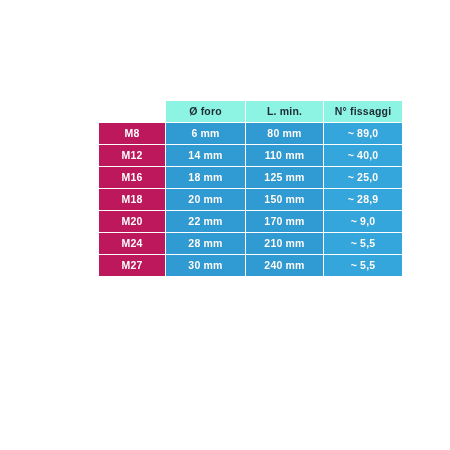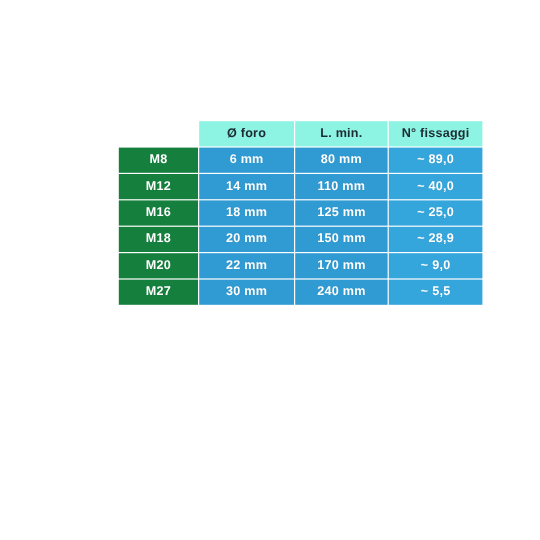--- a/index.html
+++ b/index.html
@@ -64,21 +64,21 @@
     background: #8df3e2;
     color: #1d2b33;
     height: 24px;
     line-height: 24px;
     font-size: 10.5px;
     font-weight: bold;
   }
 
   
   .size-cell {
-    background: #15803d;
+    background: #be185d;
     color: #ffffff;
     font-size: 10.5px;
     text-shadow: 0 0 1px rgba(0,0,0,0.12);
   }
 
   
   .data-cell {
     background: #2f9bd2;
     color: #ffffff;
     font-size: 10.5px;
@@ -134,20 +134,26 @@
           <td class="data-cell col-lmin">150 mm</td>
           <td class="data-cell col-fiss">~ 28,9</td>
         </tr>
         <tr>
           <td class="size-cell">M20</td>
           <td class="data-cell col-foro">22 mm</td>
           <td class="data-cell col-lmin">170 mm</td>
           <td class="data-cell col-fiss">~ 9,0</td>
         </tr>
         <tr>
+          <td class="size-cell">M24</td>
+          <td class="data-cell col-foro">28 mm</td>
+          <td class="data-cell col-lmin">210 mm</td>
+          <td class="data-cell col-fiss">~ 5,5</td>
+        </tr>
+        <tr>
           <td class="size-cell">M27</td>
           <td class="data-cell col-foro">30 mm</td>
           <td class="data-cell col-lmin">240 mm</td>
           <td class="data-cell col-fiss">~ 5,5</td>
         </tr>
       </tbody>
   </table>
 
 </div>
 

